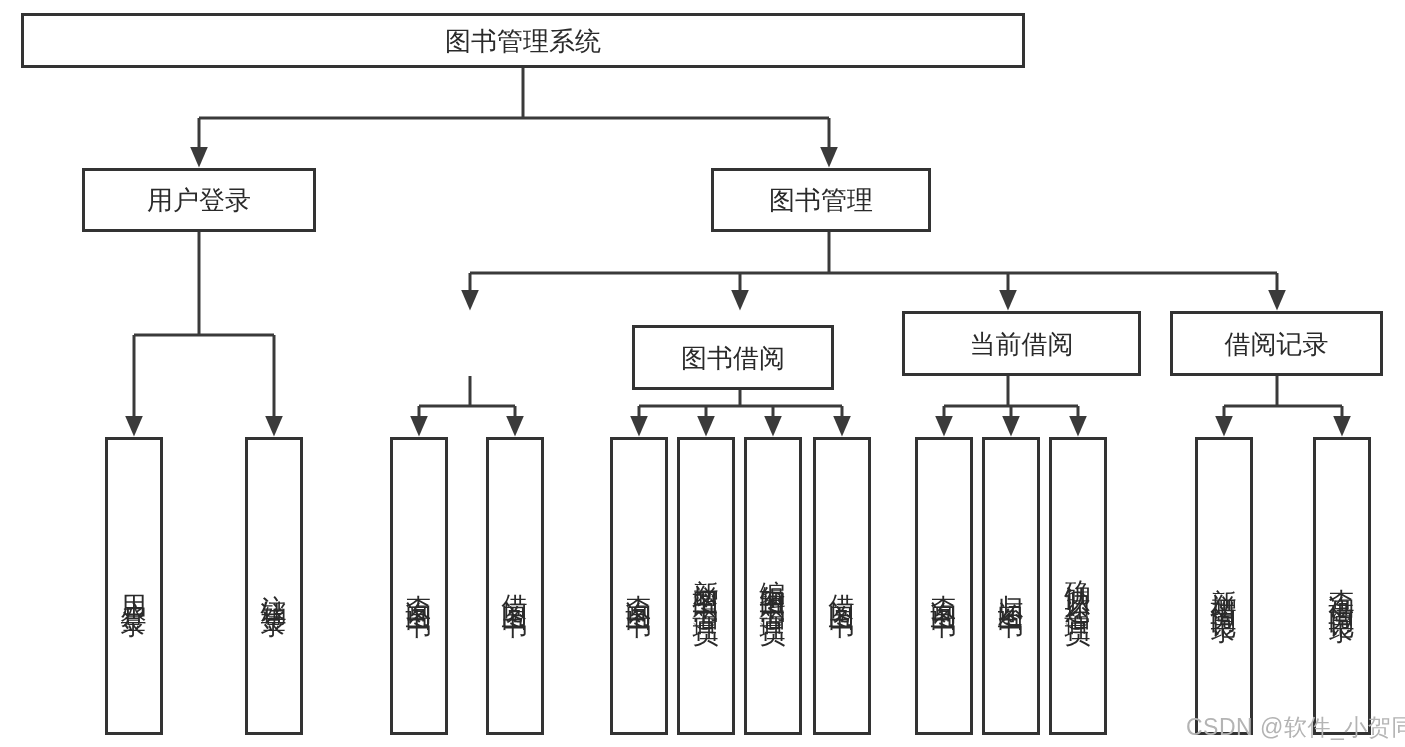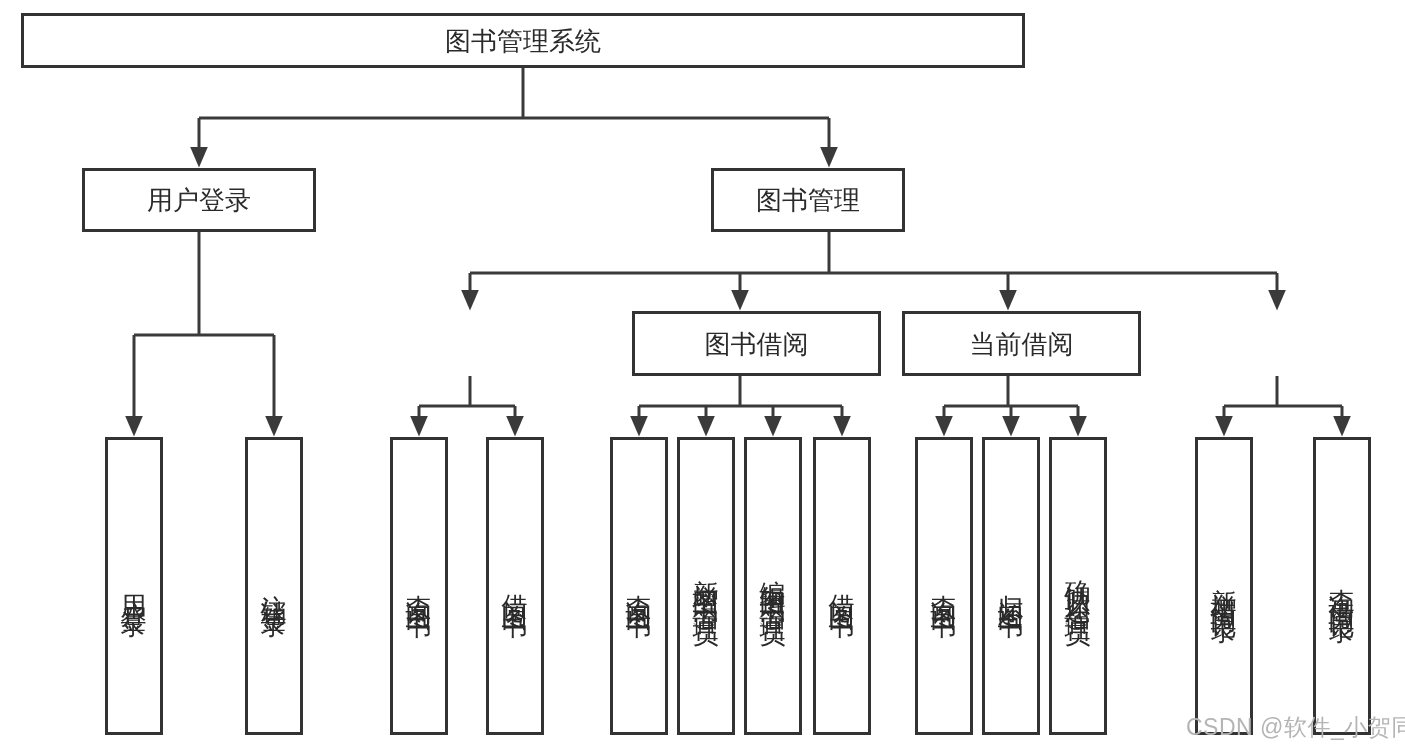--- a/index.html
+++ b/index.html
@@ -99,29 +99,32 @@
     </g>
   </svg>
 
   <div class="node hnode" style="left:21px;top:13px;width:1004px;height:55px">
     <span class="label">图书管理系统</span>
   </div>
 
   <div class="node hnode" style="left:82px;top:168px;width:234px;height:64px">
     <span class="label">用户登录</span>
   </div>
-  <div class="node hnode" style="left:711px;top:168px;width:194px;height:64px">
+  <div class="node hnode" style="left:711px;top:168px;width:220px;height:64px">
     <span class="label">图书管理</span>
   </div>
 
-  <div class="node hnode" style="left:632px;top:311px;width:249px;height:65px">
+  <div class="node hnode" style="left:632px;top:325px;width:202px;height:65px">
     <span class="label">图书借阅</span>
   </div>
   <div class="node hnode" style="left:902px;top:311px;width:239px;height:65px">
     <span class="label">当前借阅</span>
+  </div>
+  <div class="node hnode" style="left:1170px;top:311px;width:213px;height:65px">
+    <span class="label">借阅记录</span>
   </div>
 
   <div class="node vnode" style="left:105px;top:437px;width:58px;height:298px">
     <span class="label">用户登录</span>
   </div>
   <div class="node vnode" style="left:245px;top:437px;width:58px;height:298px">
     <span class="label">注销登录</span>
   </div>
 
   <div class="node vnode" style="left:390px;top:437px;width:58px;height:298px">

